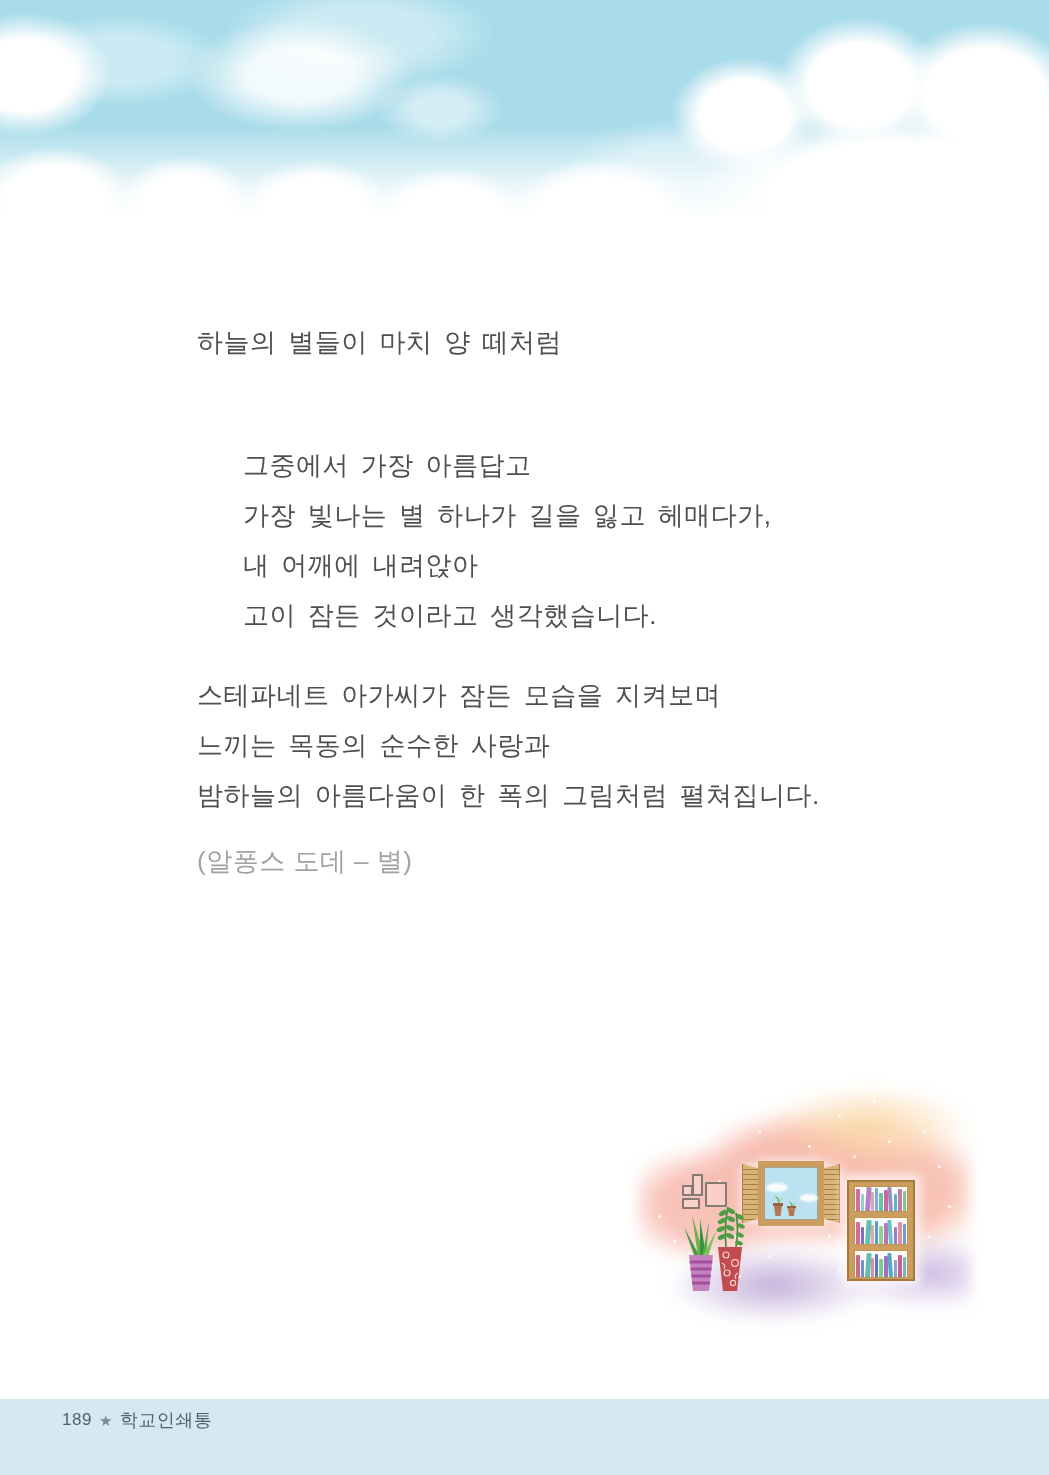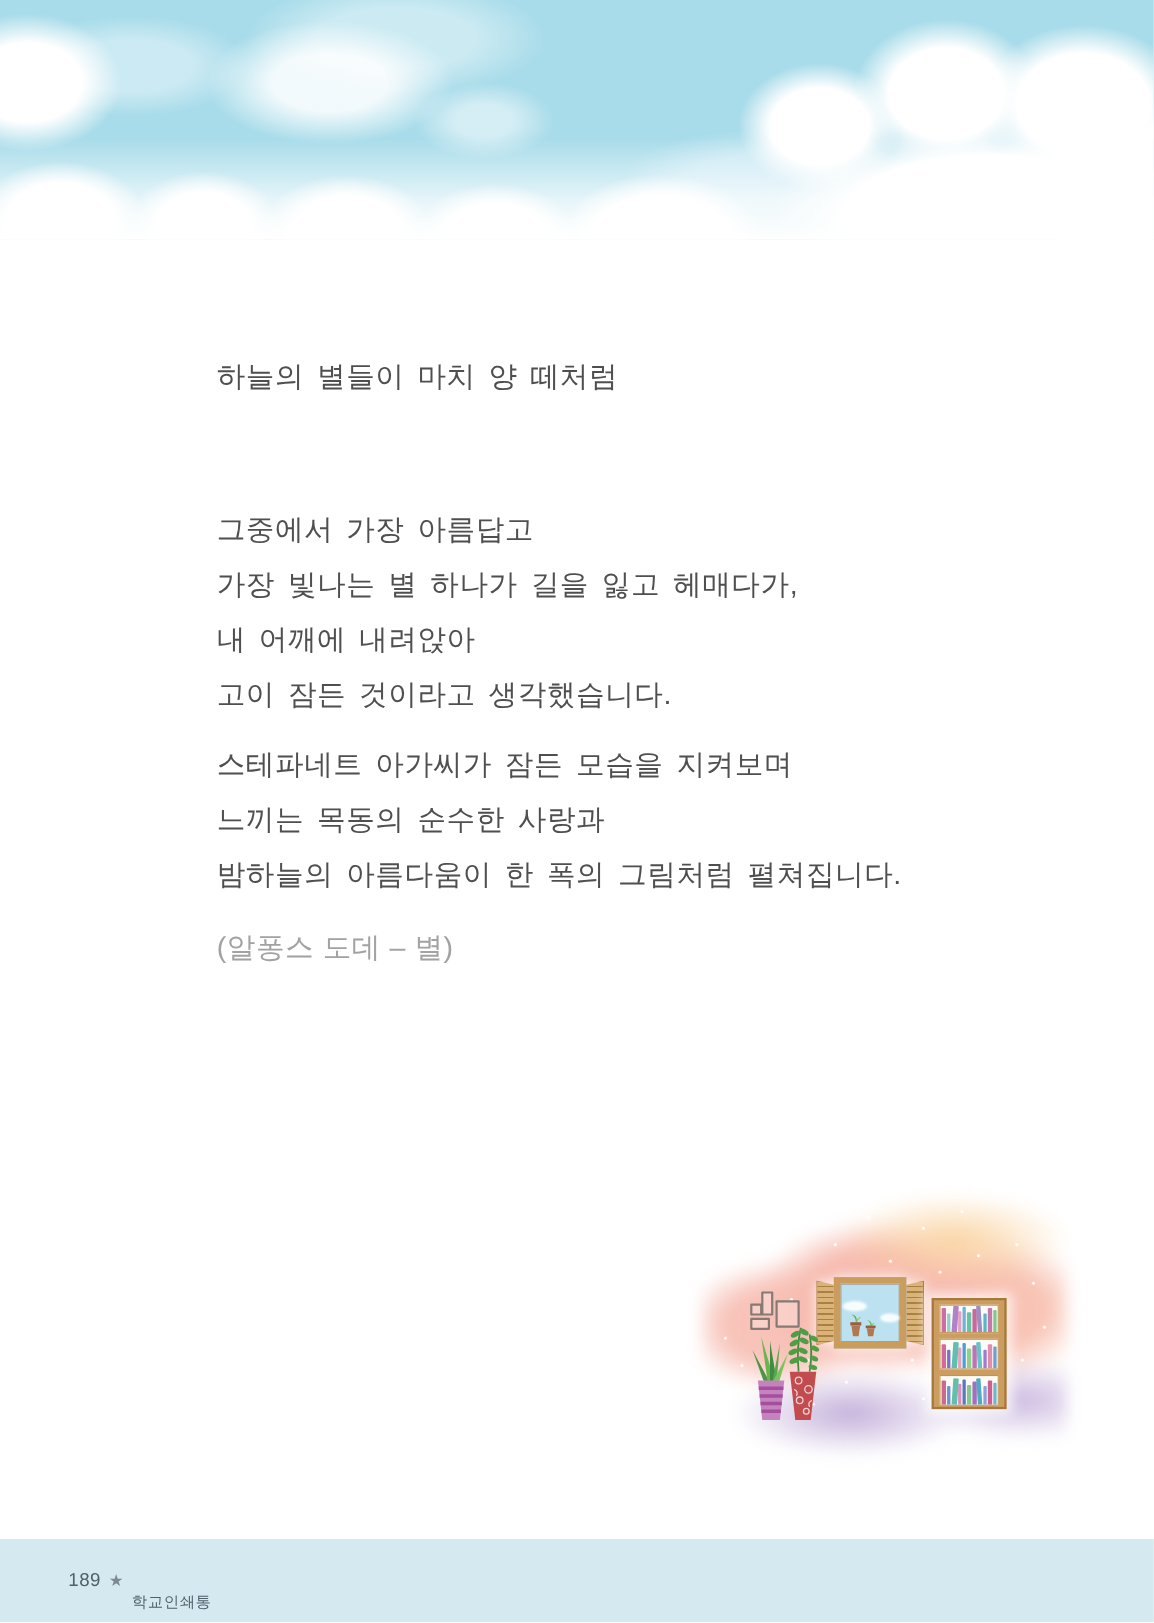--- a/index.html
+++ b/index.html
@@ -30,21 +30,21 @@
       radial-gradient(ellipse 90px 50px at 440px 110px, rgba(255,255,255,0.5) 30%, rgba(255,255,255,0) 70%),
       radial-gradient(ellipse 180px 70px at 360px 35px, rgba(232,246,250,0.55) 40%, rgba(232,246,250,0) 75%),
       radial-gradient(ellipse 140px 60px at 120px 60px, rgba(225,243,249,0.6) 40%, rgba(225,243,249,0) 75%),
       radial-gradient(ellipse 160px 60px at 690px 165px, rgba(215,238,247,0.7) 40%, rgba(215,238,247,0) 78%);
   }
 
   
   .poem { position:absolute; left:197px; top:0; width:720px; color:#4f4f4f; }
   .stanza { position:absolute; left:0; font-size:26px; line-height:50px; letter-spacing:0.5px; word-spacing:4px; white-space:nowrap; }
   .stanza-1 { top:317px; }
-  .stanza-2 { top:456px; }
+  .stanza-2 { top:440px;margin-left:46px; }
   .stanza-3 { top:670px; }
   .attribution { position:absolute; left:0; top:845px; font-size:26px; line-height:32px; color:#a2a2a2; letter-spacing:0.5px; white-space:nowrap; }
   .poem-line { display:block; }
 
   
   .illustration { position:absolute; left:638px; top:1085px; width:332px; height:252px; }
   .wash {
     position:absolute; left:0; top:0; right:0; bottom:0;
     background-image:
       radial-gradient(ellipse 150px 60px at 230px 42px, rgba(250,211,160,0.95), rgba(250,211,160,0) 70%),
@@ -109,21 +109,21 @@
   .book { display:block; border-radius:1px 1px 0 0; }
   .shelf .book:nth-child(3) { transform:rotate(4deg); transform-origin:bottom; }
   .shelf .book:nth-child(8) { transform:rotate(-4deg); transform-origin:bottom; }
 
   
   .footer { position:absolute; left:0; top:1399px; width:1049px; height:76px; background:#d5eaf0; }
   .footer-inner { position:absolute; left:62px; top:9px; display:flex; align-items:center; gap:7px;
       font-size:17px; color:#51606b; letter-spacing:0.5px; }
   .footer .star { color:#7e8992; font-size:15px; line-height:1; }
   .footer .page-num { font-size:17px; }
-  .footer .brand { font-size:14px;margin-top:40px; }
+  .footer .brand { font-size:18px; }
 </style>
 </head>
 <body>
 
 <div class="page">
 
   <div class="sky"></div>
 
   <div class="poem">
     <div class="stanza stanza-1">

